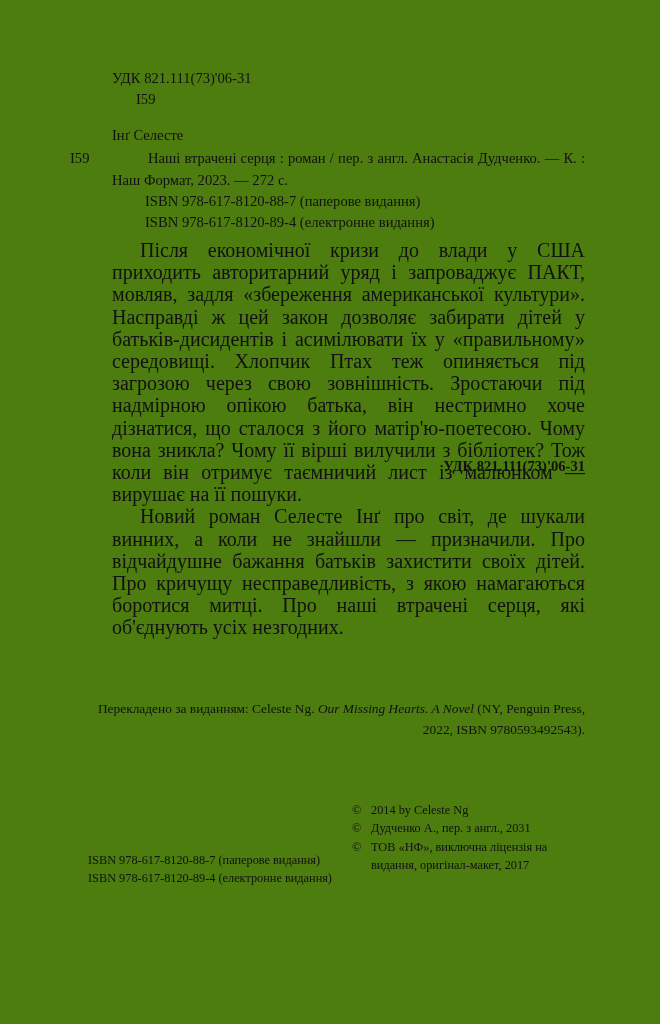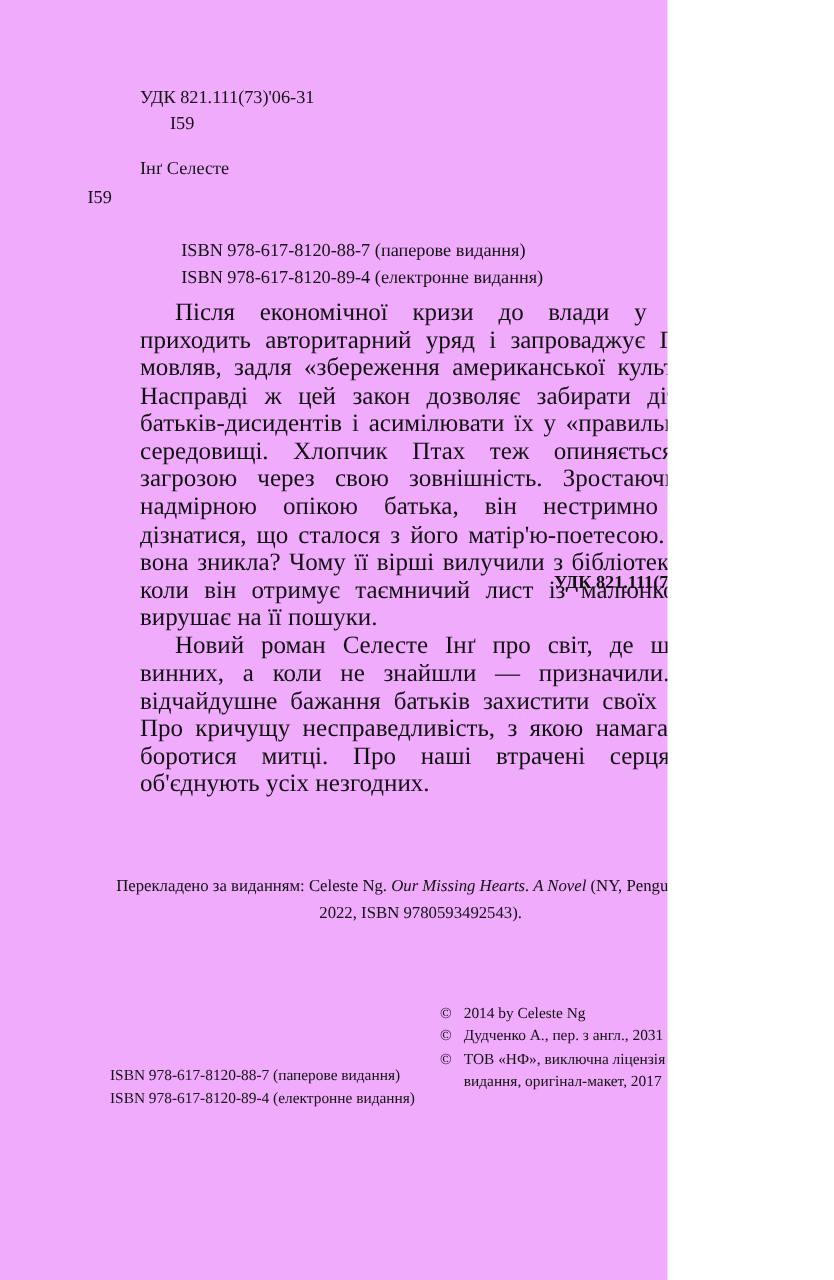--- a/index.html
+++ b/index.html
@@ -11,23 +11,23 @@
     width: 667px;
     height: 1024px;
     position: relative;
     font-family: "Liberation Serif", "DejaVu Serif", serif;
     color: #111111;
     -webkit-font-smoothing: antialiased;
   }
   .page {
     position: absolute;
     inset: 0;
-    width: 534px;
+    width: 660px;
     height: 1024px;
-    background: #f0abfc;
+    background: #4d7c0f;
     overflow: hidden;
   }
 
   
   .cip-udk {
     position: absolute;
     left: 112px;
     top: 68px;
     font-size: 14.6px;
     line-height: 21px;
@@ -121,21 +121,21 @@
   }
 
   
   .source-edition {
     position: absolute;
     left: 88px;
     top: 698px;
     width: 497px;
     font-size: 13.4px;
     line-height: 21px;
-    text-align: center;
+    text-align: right;
     font-variant-numeric: oldstyle-nums;
   }
   .source-edition .title-italic { font-style: italic; }
 
   .disclaimer {
     position: absolute;
     left: 88px;
     top: 752px;
     width: 497px;
     font-size: 13.4px;
@@ -188,20 +188,21 @@
 <div class="page">
 
   <div class="cip-udk">УДК 821.111(73)'06-31</div>
 
   <div class="cip-index">І59</div>
 
   <div class="cip-author">Інґ Селесте</div>
 
   <div class="cip-sidemark">І59</div>
 
+  <div class="cip-desc">Наші втрачені серця : роман / пер. з англ. Анастасія Дудченко. — К. : Наш Формат, 2023. — 272 с.</div>
 
   <div class="cip-isbn-1">ISBN 978-617-8120-88-7 (паперове видання)</div>
 
   <div class="cip-isbn-2">ISBN 978-617-8120-89-4 (електронне видання)</div>
 
   <div class="annotation">
     <p>Після економічної кризи до влади у США приходить авторитарний уряд і запроваджує ПАКТ, мовляв, задля «збереження американської культури». Насправді ж цей закон дозволяє забирати дітей у батьків-дисидентів і асимілювати їх у «правильному» середовищі. Хлопчик Птах теж опиняється під загрозою через свою зовнішність. Зростаючи під надмірною опікою батька, він нестримно хоче дізнатися, що сталося з його матір'ю-поетесою. Чому вона зникла? Чому її вірші вилучили з бібліотек? Тож коли він отримує таємничий лист із малюнком — вирушає на її пошуки.</p>
     <p>Новий роман Селесте Інґ про світ, де шукали винних, а коли не знайшли — призначили. Про відчайдушне бажання батьків захистити своїх дітей. Про кричущу несправедливість, з якою намагаються боротися митці. Про наші втрачені серця, які об'єднують усіх незгодних.</p>
   </div>
 

